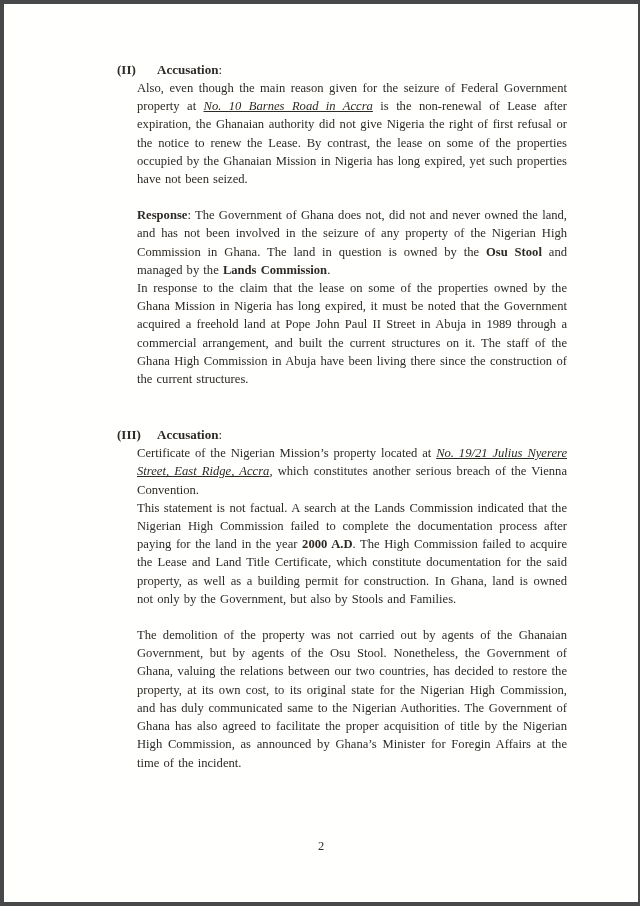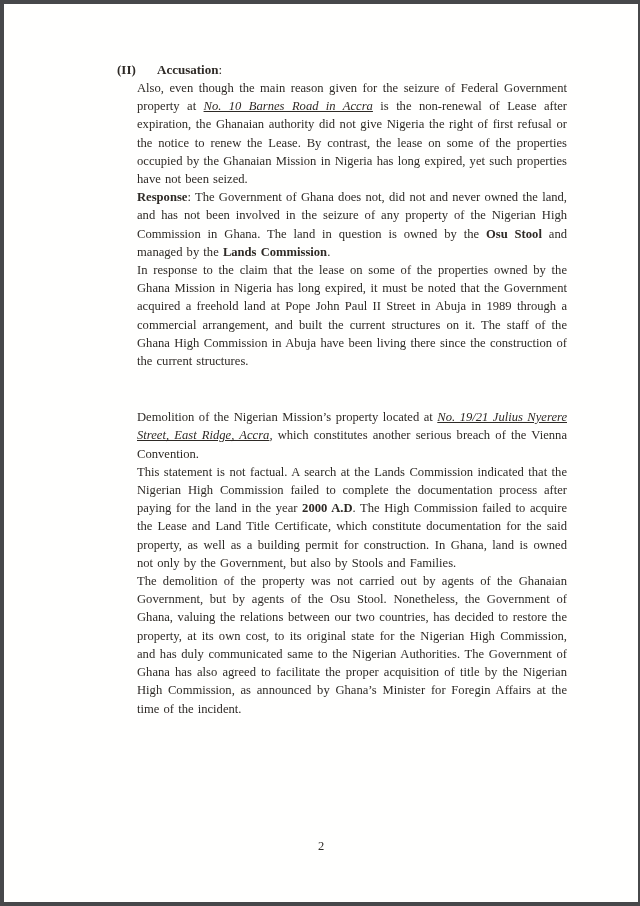--- a/index.html
+++ b/index.html
@@ -24,21 +24,21 @@
   }
   .sec-label { display: inline-block; width: 40px; }
   .sec-title-suffix { font-weight: normal; }
   .sec-body { margin-left: 20px; }
   .para {
     font-size: 12.6px;
     line-height: 18.2px;
     text-align: justify;
     word-spacing: 1px;
   }
-  .gap { }
+  .gap { margin-top: 18px; }
   .sec-gap { margin-top: 38px; }
   section { display: block; }
   .b { font-weight: bold; }
   .i { font-style: italic; margin-top: 30px; }
   .u { text-decoration: underline; }
   .page-number {
     position: absolute;
     left: 0; right: 0;
     top: 835px;
     text-align: center;
@@ -57,22 +57,25 @@
         <span class="sec-label">(II)</span><span class="sec-title">Accusation</span><span class="sec-title-suffix">:</span>
       </div>
       <div class="sec-body">
         <p class="para"><span>Also, even though the main reason given for the seizure of Federal Government property at </span><span class="i u">No. 10 Barnes Road in Accra</span><span> is the non-renewal of Lease after expiration, the Ghanaian authority did not give Nigeria the right of first refusal or the notice to renew the Lease. By contrast, the lease on some of the properties occupied by the Ghanaian Mission in Nigeria has long expired, yet such properties have not been seized.</span></p>
         <p class="para gap"><span class="b">Response</span><span>: The Government of Ghana does not, did not and never owned the land, and has not been involved in the seizure of any property of the Nigerian High Commission in Ghana. The land in question is owned by the </span><span class="b">Osu Stool</span><span> and managed by the </span><span class="b">Lands Commission</span><span>.</span></p>
         <p class="para"><span>In response to the claim that the lease on some of the properties owned by the Ghana Mission in Nigeria has long expired, it must be noted that the Government acquired a freehold land at Pope John Paul II Street in Abuja in 1989 through a commercial arrangement, and built the current structures on it. The staff of the Ghana High Commission in Abuja have been living there since the construction of the current structures.</span></p>
       </div>
     </section>
 
     <section class="sec-gap">
+      <div class="sec-heading">
+        <span class="sec-label">(III)</span><span class="sec-title">Accusation</span><span class="sec-title-suffix">:</span>
+      </div>
       <div class="sec-body">
-        <p class="para"><span>Demolition of the Nigerian Mission’s property located at </span><span class="i u">No. 19/21 Julius Nyerere Street, East Ridge, Accra</span><span>, which constitutes another serious breach of the Vienna Convention.</span></p>
+        <p class="para"><span>Certificate of the Nigerian Mission’s property located at </span><span class="i u">No. 19/21 Julius Nyerere Street, East Ridge, Accra</span><span>, which constitutes another serious breach of the Vienna Convention.</span></p>
         <p class="para"><span>This statement is not factual. A search at the Lands Commission indicated that the Nigerian High Commission failed to complete the documentation process after paying for the land in the year </span><span class="b">2000 A.D</span><span>. The High Commission failed to acquire the Lease and Land Title Certificate, which constitute documentation for the said property, as well as a building permit for construction. In Ghana, land is owned not only by the Government, but also by Stools and Families.</span></p>
         <p class="para gap"><span>The demolition of the property was not carried out by agents of the Ghanaian Government, but by agents of the Osu Stool. Nonetheless, the Government of Ghana, valuing the relations between our two countries, has decided to restore the property, at its own cost, to its original state for the Nigerian High Commission, and has duly communicated same to the Nigerian Authorities. The Government of Ghana has also agreed to facilitate the proper acquisition of title by the Nigerian High Commission, as announced by Ghana’s Minister for Foregin Affairs at the time of the incident.</span></p>
       </div>
     </section>
 
   </div>
   <div class="page-number">2</div>
 </div>
 
 </body></html>

